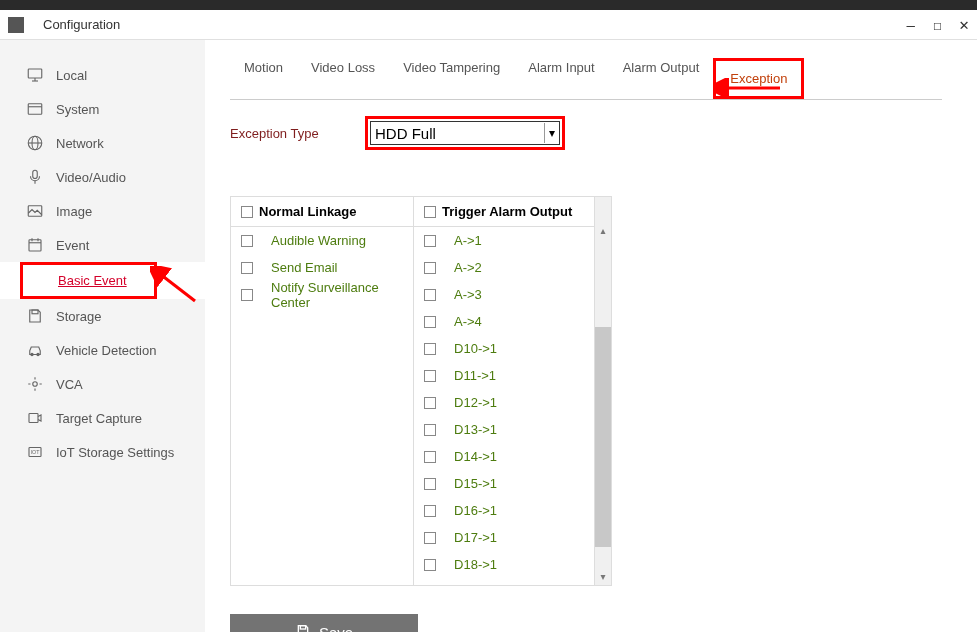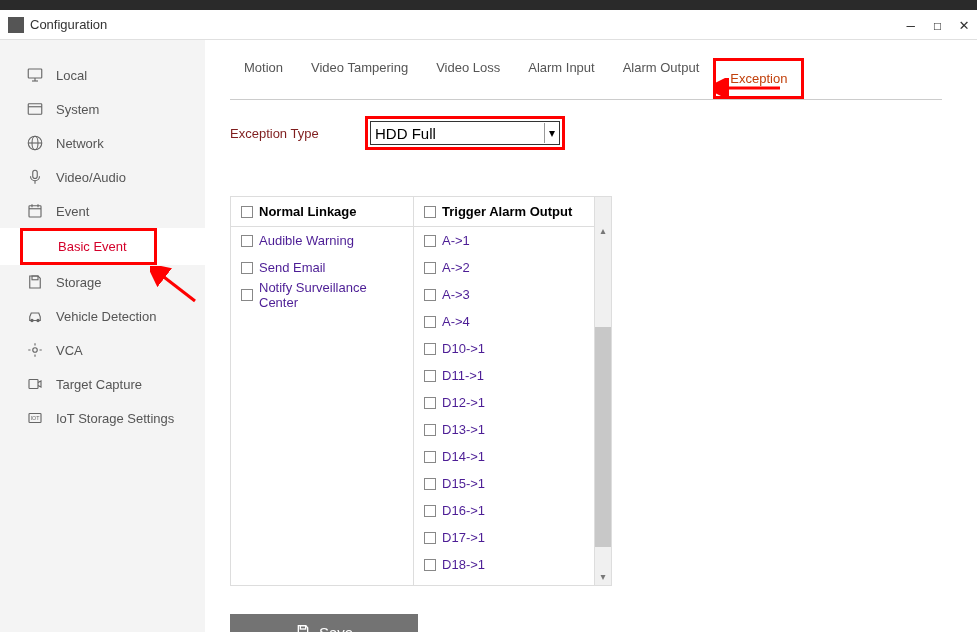--- a/index.html
+++ b/index.html
@@ -3,33 +3,33 @@
   <meta charset="utf-8">
   <style>
     * { margin: 0; padding: 0; box-sizing: border-box; font-family: Arial, sans-serif; }
     body { background: #1a1a1a; width: 977px; height: 632px; overflow: hidden; }
     
     .browser-top { height: 10px; background: #2a2a2a; }
     
     .window { background: #fff; width: 100%; height: calc(100% - 10px); position: relative; }
     
     .titlebar { height: 30px; display: flex; align-items: center; justify-content: space-between; padding: 0 8px; border-bottom: 1px solid #e0e0e0; }
-    .titlebar-left { display: flex; align-items: center; gap: 6px; }
+    .titlebar-left { display: flex; align-items: center; gap: 19px; }
     .titlebar-icon { width: 16px; height: 16px; background: #555; }
     .titlebar-title { font-size: 13px; color: #333; }
     .titlebar-controls { display: flex; gap: 18px; align-items: center; }
     .titlebar-controls span { font-size: 14px; cursor: pointer; color: #333; font-family: monospace; }
     
     .main-layout { display: flex; height: calc(100% - 30px); justify-content: space-between; }
     
     .sidebar { width: 205px; background: #f4f4f4; padding-top: 18px; }
     .sidebar-item { display: flex; align-items: center; gap: 12px; padding: 8px 12px 8px 26px; font-size: 13px; color: #555; cursor: pointer; }
     .sidebar-item .icon { width: 18px; height: 18px; display: flex; align-items: center; justify-content: center; }
     .sidebar-sub { background: #fff; }
-    .sidebar-sub .sidebar-item { padding-left: 58px; }
+    .sidebar-sub .sidebar-item { padding-left: 58px; text-decoration: underline; }
     .sidebar-sub .sidebar-item.active { color: #d4002a; font-weight: normal; }
     .highlight-box { border: 3px solid red; margin: 0 48px 0 20px; }
     .highlight-box .sidebar-item { padding-left: 35px; }
     
     .content { flex: 1; padding: 10px 35px 20px 25px; overflow: hidden; position: relative; }
     
     .tabs { display: flex; gap: 0; border-bottom: 1px solid #ccc; margin-bottom: 16px; }
     .tab { padding: 10px 14px; font-size: 13px; color: #555; cursor: pointer; }
     .tab.active { color: #c2410c; margin-top: 8px; }
     .tab-highlight { border: 3px solid red; }
@@ -45,21 +45,21 @@
     .linkage-col:last-child { border-right: none; }
     .linkage-col.normal { width: 184px; }
     .linkage-col.trigger { width: 182px; overflow-y: auto; }
     .linkage-col.scroll { width: 16px; background: #f0f0f0; position: relative; }
     .scroll-thumb { position: absolute; top: 130px; width: 100%; height: 220px; background: #c8c8c8; }
     .scroll-arrow { position: absolute; width: 100%; height: 18px; display: flex; align-items: center; justify-content: center; color: #777; font-size: 10px; }
     .scroll-arrow.up { top: 24px; }
     .scroll-arrow.down { bottom: 0; }
     
     .linkage-header { padding: 6px 10px; font-size: 13px; font-weight: bold; border-bottom: 1px solid #ddd; display: flex; align-items: center; gap: 6px; height: 30px; }
-    .linkage-row { padding: 6px 10px; font-size: 13px; color: #4c1d95; display: flex; align-items: center; gap: 6px; height: 27px; }
+    .linkage-row { padding: 6px 10px; font-size: 13px; color: #4d7c0f; display: flex; align-items: center; gap: 18px; height: 27px; }
     .chk { width: 12px; height: 12px; border: 1px solid #888; display: inline-block; flex-shrink: 0; }
     
     .save-btn { margin-top: 28px; width: 188px; height: 36px; background: #737373; color: #fff; border: none; font-size: 15px; display: flex; align-items: center; justify-content: center; gap: 8px; cursor: pointer; }
     
     .arrow-anno { position: absolute; pointer-events: none; }
     svg.icon-svg { width: 18px; height: 18px; stroke: #666; fill: none; stroke-width: 1.5; }
   </style>
 </head>
 <body>
 
@@ -117,20 +117,29 @@
               <rect x="9" y="3" width="6" height="11" rx="3"></rect>
               <path d="M6 11a6 6 0 0 0 12 0"></path>
               <line x1="12" y1="17" x2="12" y2="21"></line>
             </svg>
           </span>
         <span>Video/Audio</span>
       </div>
       <div class="sidebar-item">
         <span class="icon">
             <svg class="icon-svg" viewBox="0 0 24 24">
+              <rect x="3" y="5" width="18" height="14" rx="1"></rect>
+              <path d="M3 15l5-5 4 4 3-3 6 6"></path>
+            </svg>
+          </span>
+        <span>Image</span>
+      </div>
+      <div class="sidebar-item">
+        <span class="icon">
+            <svg class="icon-svg" viewBox="0 0 24 24">
               <rect x="4" y="5" width="16" height="15" rx="1"></rect>
               <line x1="4" y1="9" x2="20" y2="9"></line>
               <line x1="8" y1="3" x2="8" y2="7"></line>
               <line x1="16" y1="3" x2="16" y2="7"></line>
             </svg>
           </span>
         <span>Event</span>
       </div>
 
       <div class="sidebar-sub">
@@ -186,22 +195,22 @@
             </svg>
           </span>
         <span>IoT Storage Settings</span>
       </div>
     </div>
 
     <div class="content">
 
       <div class="tabs">
         <div class="tab">Motion</div>
+        <div class="tab">Video Loss</div>
         <div class="tab">Video Tampering</div>
-        <div class="tab">Video Loss</div>
         <div class="tab">Alarm Input</div>
         <div class="tab">Alarm Output</div>
         <div class="tab active tab-highlight">Exception</div>
       </div>
 
       <div class="form-row">
         <span class="form-label">Exception Type</span>
         <div class="select-wrap">
           <div class="select-box">
             <span>HDD Full</span>

